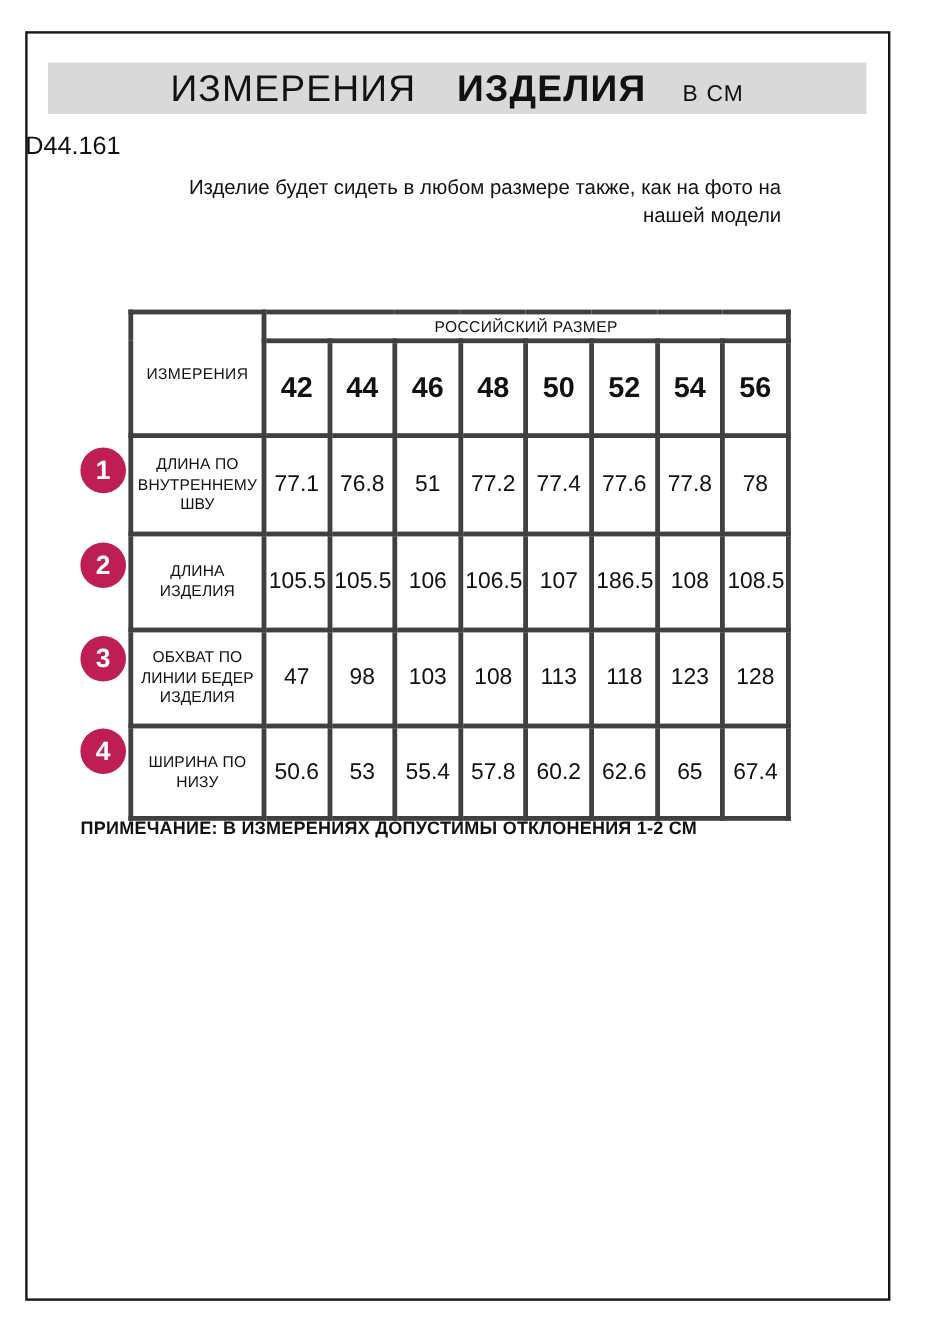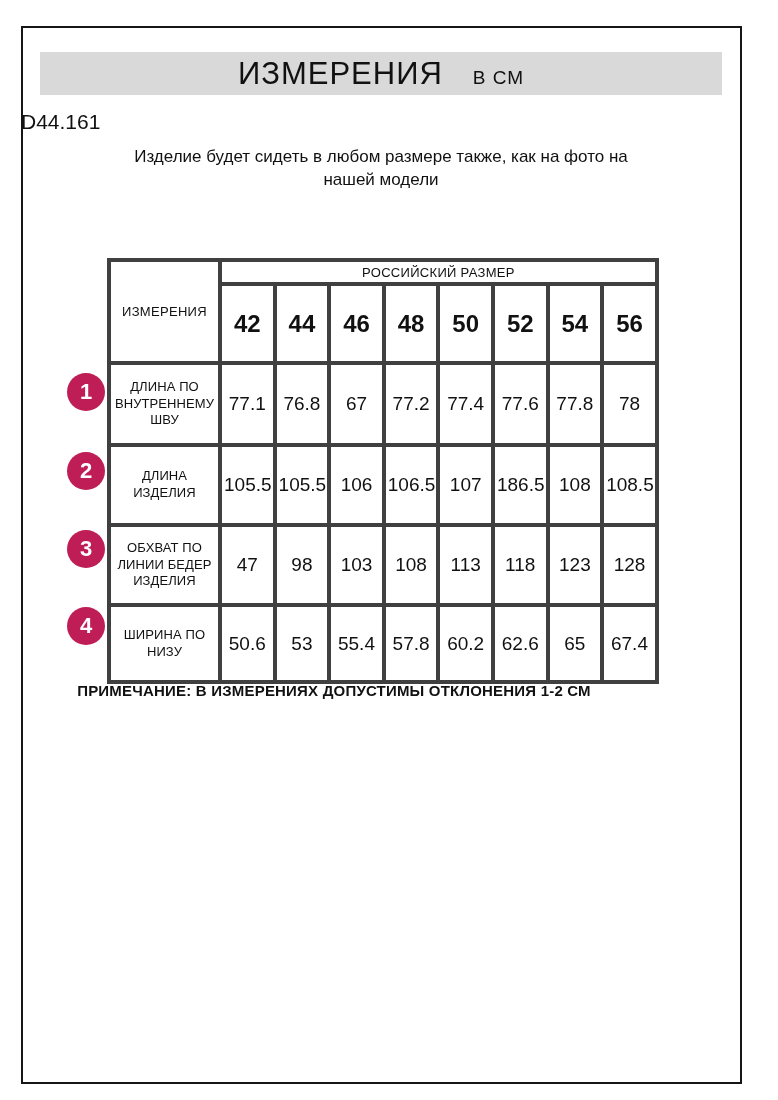--- a/index.html
+++ b/index.html
@@ -27,21 +27,21 @@
   .title-bar .t1 { font-size: 31px; font-weight: 400; letter-spacing: 1px; line-height: 43px; }
   .title-bar .t2 { font-size: 31px; font-weight: 700; letter-spacing: 1px; margin-left: 34px; }
   .title-bar .t3 { font-size: 19px; font-weight: 400; letter-spacing: 1px; margin-left: 30px; }
 
   .product-code {
     position: absolute; left: 21px; top: 110px; width: 721px;
     font-size: 21px; font-weight: 400;
   }
   .subtitle {
     position: absolute; left: 111px; top: 146px; width: 540px;
-    text-align: center; font-size: 17px; line-height: 1.35; font-weight: 400;
+    text-align: right; font-size: 17px; line-height: 1.35; font-weight: 400;
   }
 
   table.size-table {
     position: absolute; left: 107px; top: 258px;
     width: 548px;
     border-collapse: collapse; table-layout: fixed;
   }
   table.size-table td {
     border: 4px solid #404040;
     text-align: center; vertical-align: middle;
@@ -63,33 +63,34 @@
     width: 38px; height: 38px; border-radius: 50%;
     display: flex; align-items: center; justify-content: center;
     color: #fff; font-size: 22px; font-weight: 700;
   }
   .badge.b1 { top: 373px; }
   .badge.b2 { top: 452px; }
   .badge.b3 { top: 530px; }
   .badge.b4 { top: 607px; }
 
   .note {
-    position: absolute; left: 37px; top: 682px; width: 594px;
+    position: absolute; left: 27px; top: 682px; width: 594px;
     text-align: center; font-size: 15px; font-weight: 700; letter-spacing: 0.2px;
   }
 </style>
 </head>
 <body>
 
 <div class="page">
 
   <div class="page-border" style="border-color: rgb(22, 22, 22);"></div>
 
   <div class="title-bar" style="background: rgb(217, 217, 217);">
     <span class="t1">ИЗМЕРЕНИЯ</span>
+    <span class="t2">ИЗДЕЛИЯ</span>
     <span class="t3">В СМ</span>
   </div>
 
   <div class="product-code">D44.161</div>
 
   <div class="subtitle">Изделие будет сидеть в любом размере также, как на фото на нашей модели</div>
 
   <table class="size-table">
     <colgroup>
       <col style="width:111px">
@@ -114,21 +115,21 @@
         <td>48</td>
         <td>50</td>
         <td>52</td>
         <td>54</td>
         <td>56</td>
       </tr>
       <tr class="r-data rh1">
         <td class="label">ДЛИНА ПО ВНУТРЕННЕМУ ШВУ</td>
         <td>77.1</td>
         <td>76.8</td>
-        <td>67</td>
+        <td>51</td>
         <td>77.2</td>
         <td>77.4</td>
         <td>77.6</td>
         <td>77.8</td>
         <td>78</td>
       </tr>
       <tr class="r-data rh2">
         <td class="label">ДЛИНА ИЗДЕЛИЯ</td>
         <td>105.5</td>
         <td>105.5</td>

